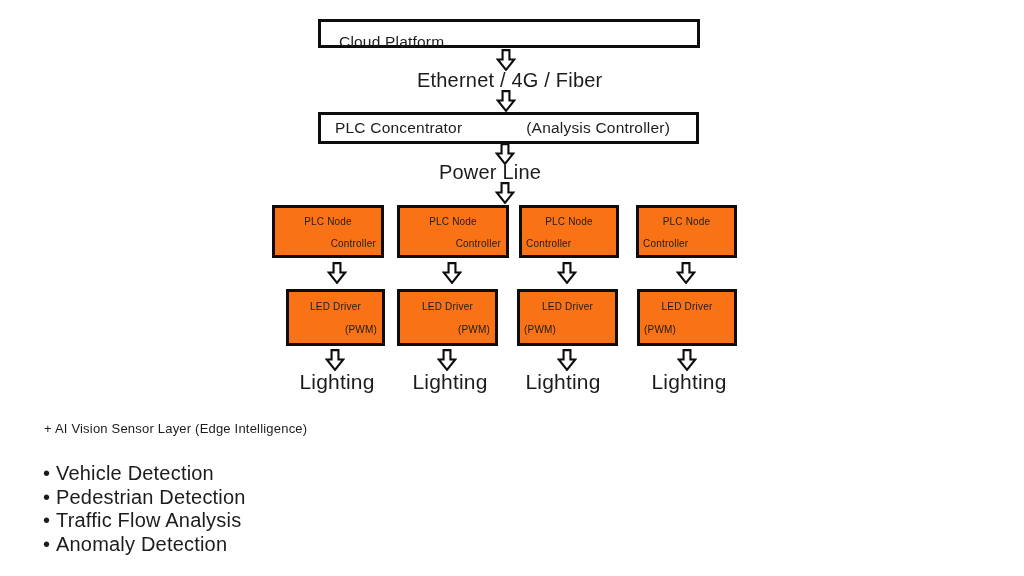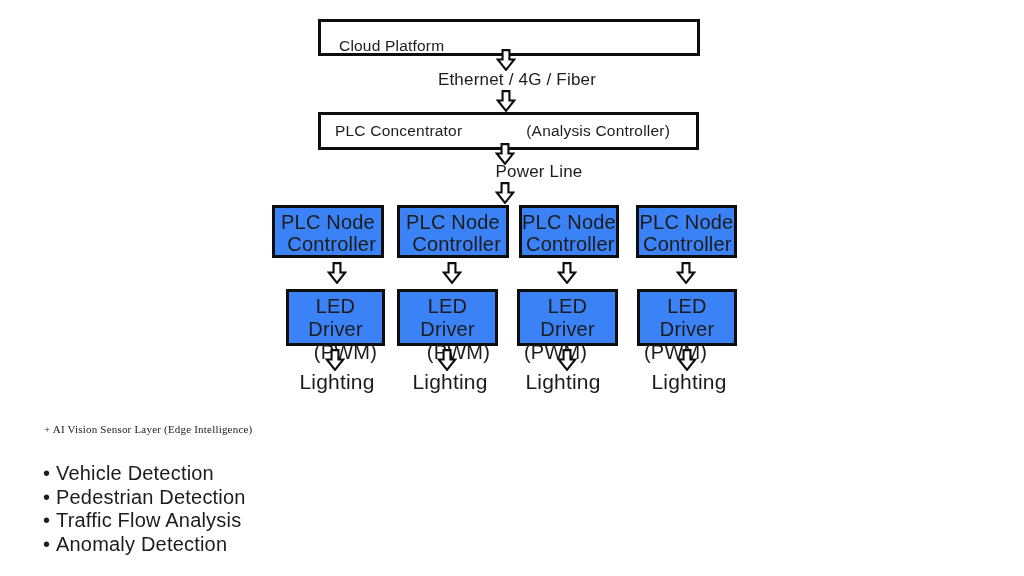--- a/index.html
+++ b/index.html
@@ -18,62 +18,60 @@
   
   .wbox {
     border: 3px solid #0d0d0d;
     background: #ffffff;
     display: flex;
     align-items: center;
     justify-content: space-between;
     font-size: 15.5px;
     white-space: nowrap;
   }
-  .wbox.cloud { left: 318px; top: 19px; width: 382px; height: 37px; padding: 16px 12px 0 18px; }
-  .wbox.conc  { left: 318px; top: 112px; width: 381px; height: 38px; padding: 0 26px 0 14px; }
+  .wbox.cloud { left: 318px; top: 19px; width: 382px; height: 29px; padding: 16px 12px 0 18px; }
+  .wbox.conc  { left: 318px; top: 112px; width: 381px; height: 32px; padding: 0 26px 0 14px; }
 
   
   .sbox {
     border: 3px solid #0d0d0d;
-    background: #3b82f6;
-    font-size: 20px;
+    background: #f97316;
+    font-size: 10px;
     line-height: 22px;
     padding-top: 3px;
     text-align: center;
   }
   .sbox .l1 { display: block; text-align: center; }
   .sbox .l2 { display: block; text-align: center; }
   .alr .l2 { text-align: right; padding-right: 5px; }
   .all .l2 { text-align: left;  padding-left: 4px; }
 
   .ledbox { line-height: 23px; }
 
   .linklabel {
-    font-size: 17px;
-    text-align: center;
+    font-size: 20px;
     height: 20px;
     line-height: 20px;
     white-space: nowrap;
   }
   .lightlabel {
     font-size: 21px;
     text-align: center;
     height: 20px;
     line-height: 20px;
     white-space: nowrap;
   }
 
   .arr { position: absolute; width: 20px; height: 22px; }
 
   .heading {
-    font-size: 11px;
+    font-size: 13px;
     height: 20px;
     line-height: 20px;
     white-space: nowrap;
-    font-family: Liberation Serif, serif;
   }
   .bullets { font-size: 20px; line-height: 23.5px; }
   .bullets .item { white-space: nowrap; }
   .bullets .b { display: inline-block; width: 13px; }
 </style>
 </head>
 <body>
 
 <div class="canvas">
 

